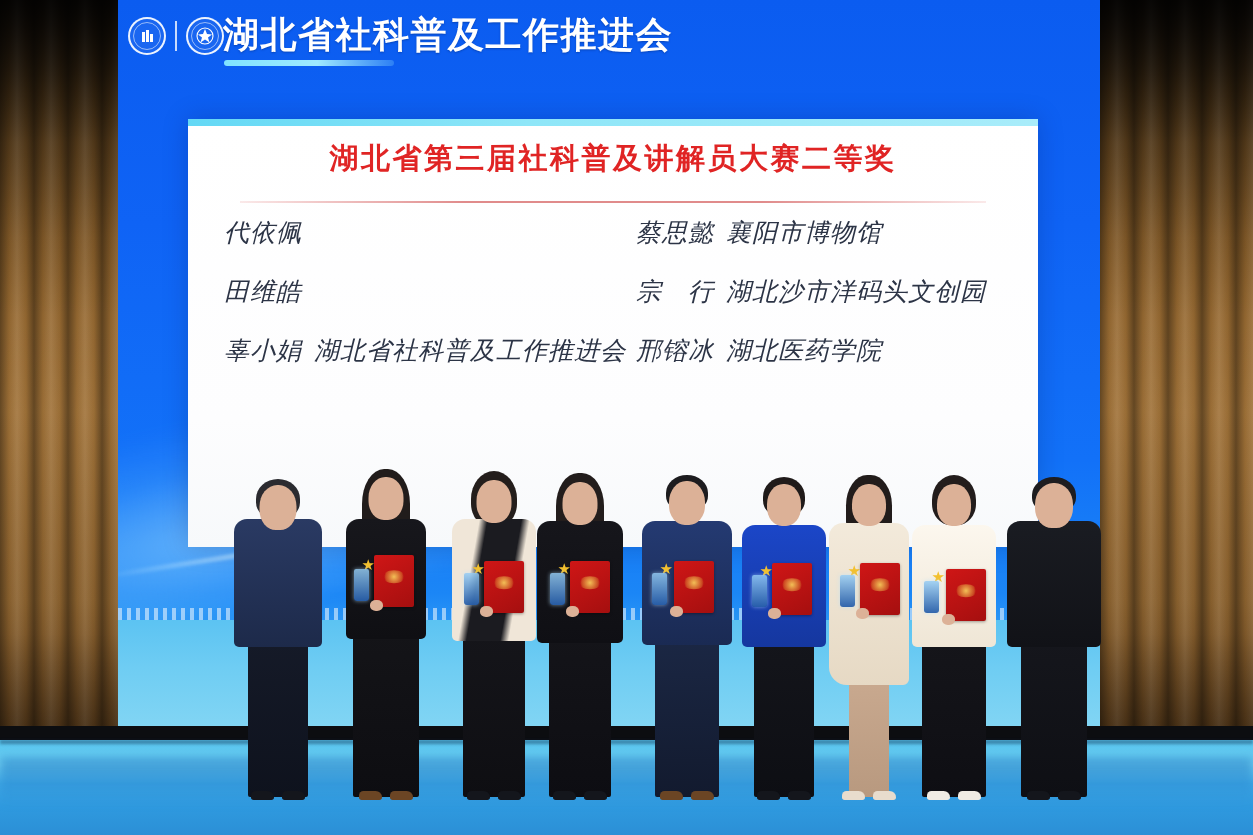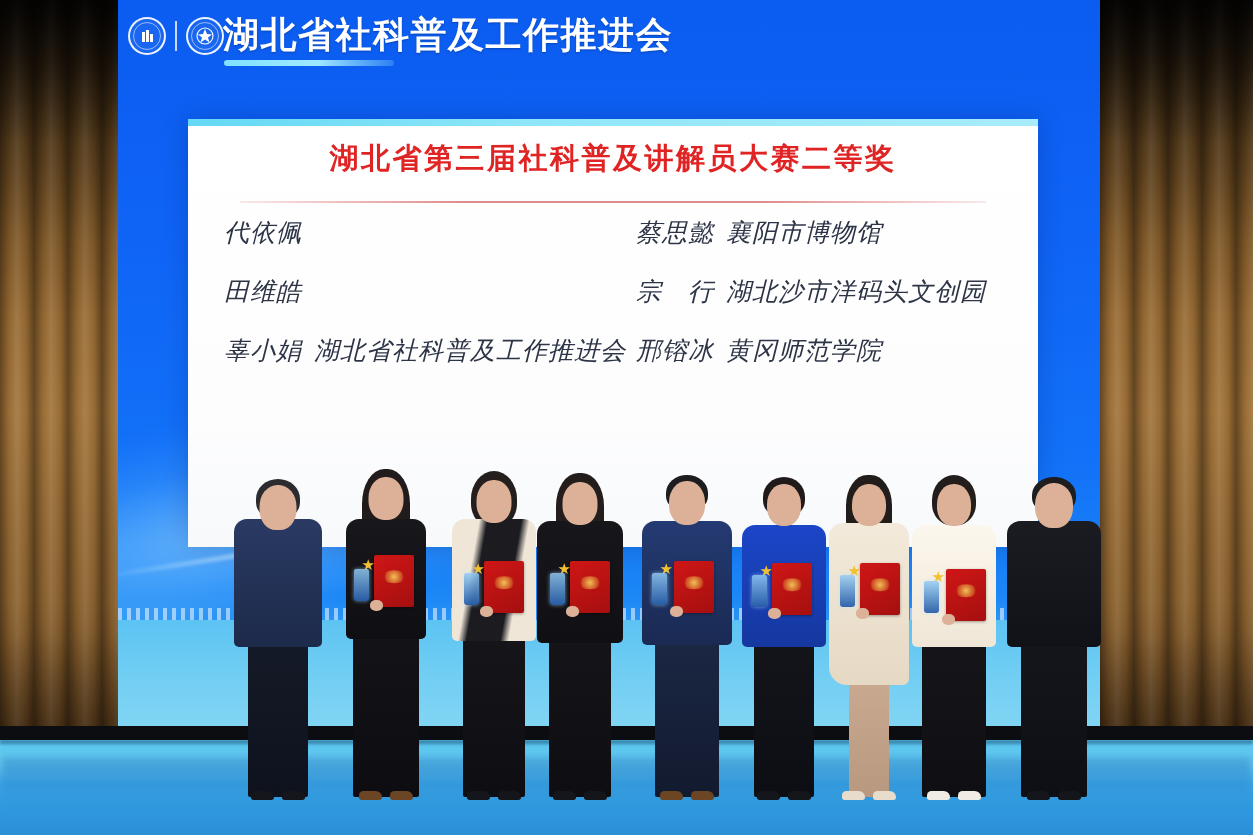--- a/index.html
+++ b/index.html
@@ -186,21 +186,21 @@
       <div class="row">
         <span class="nm">宗　行</span>
         <span class="org">湖北沙市洋码头文创园</span>
       </div>
       <div class="row">
         <span class="nm">辜小娟</span>
         <span class="org">湖北省社科普及工作推进会</span>
       </div>
       <div class="row">
         <span class="nm">邢镕冰</span>
-        <span class="org">黄冈师范学院</span>
+        <span class="org">湖北医药学院</span>
       </div>
     </div>
   </div>
 
   <div id="people">
 
     <div class="person" style="left:112px;width:96px;height:320px;">
       <div class="hair" style="top:2px;width:44px;height:40px;background:#2b2b30;"></div>
       <div class="head" style="top:8px;width:37px;height:45px;"></div>
       <div class="torso" style="bottom:150px;width:88px;height:128px;background:linear-gradient(180deg,#2a3a63,#1d2a4a);"></div>

